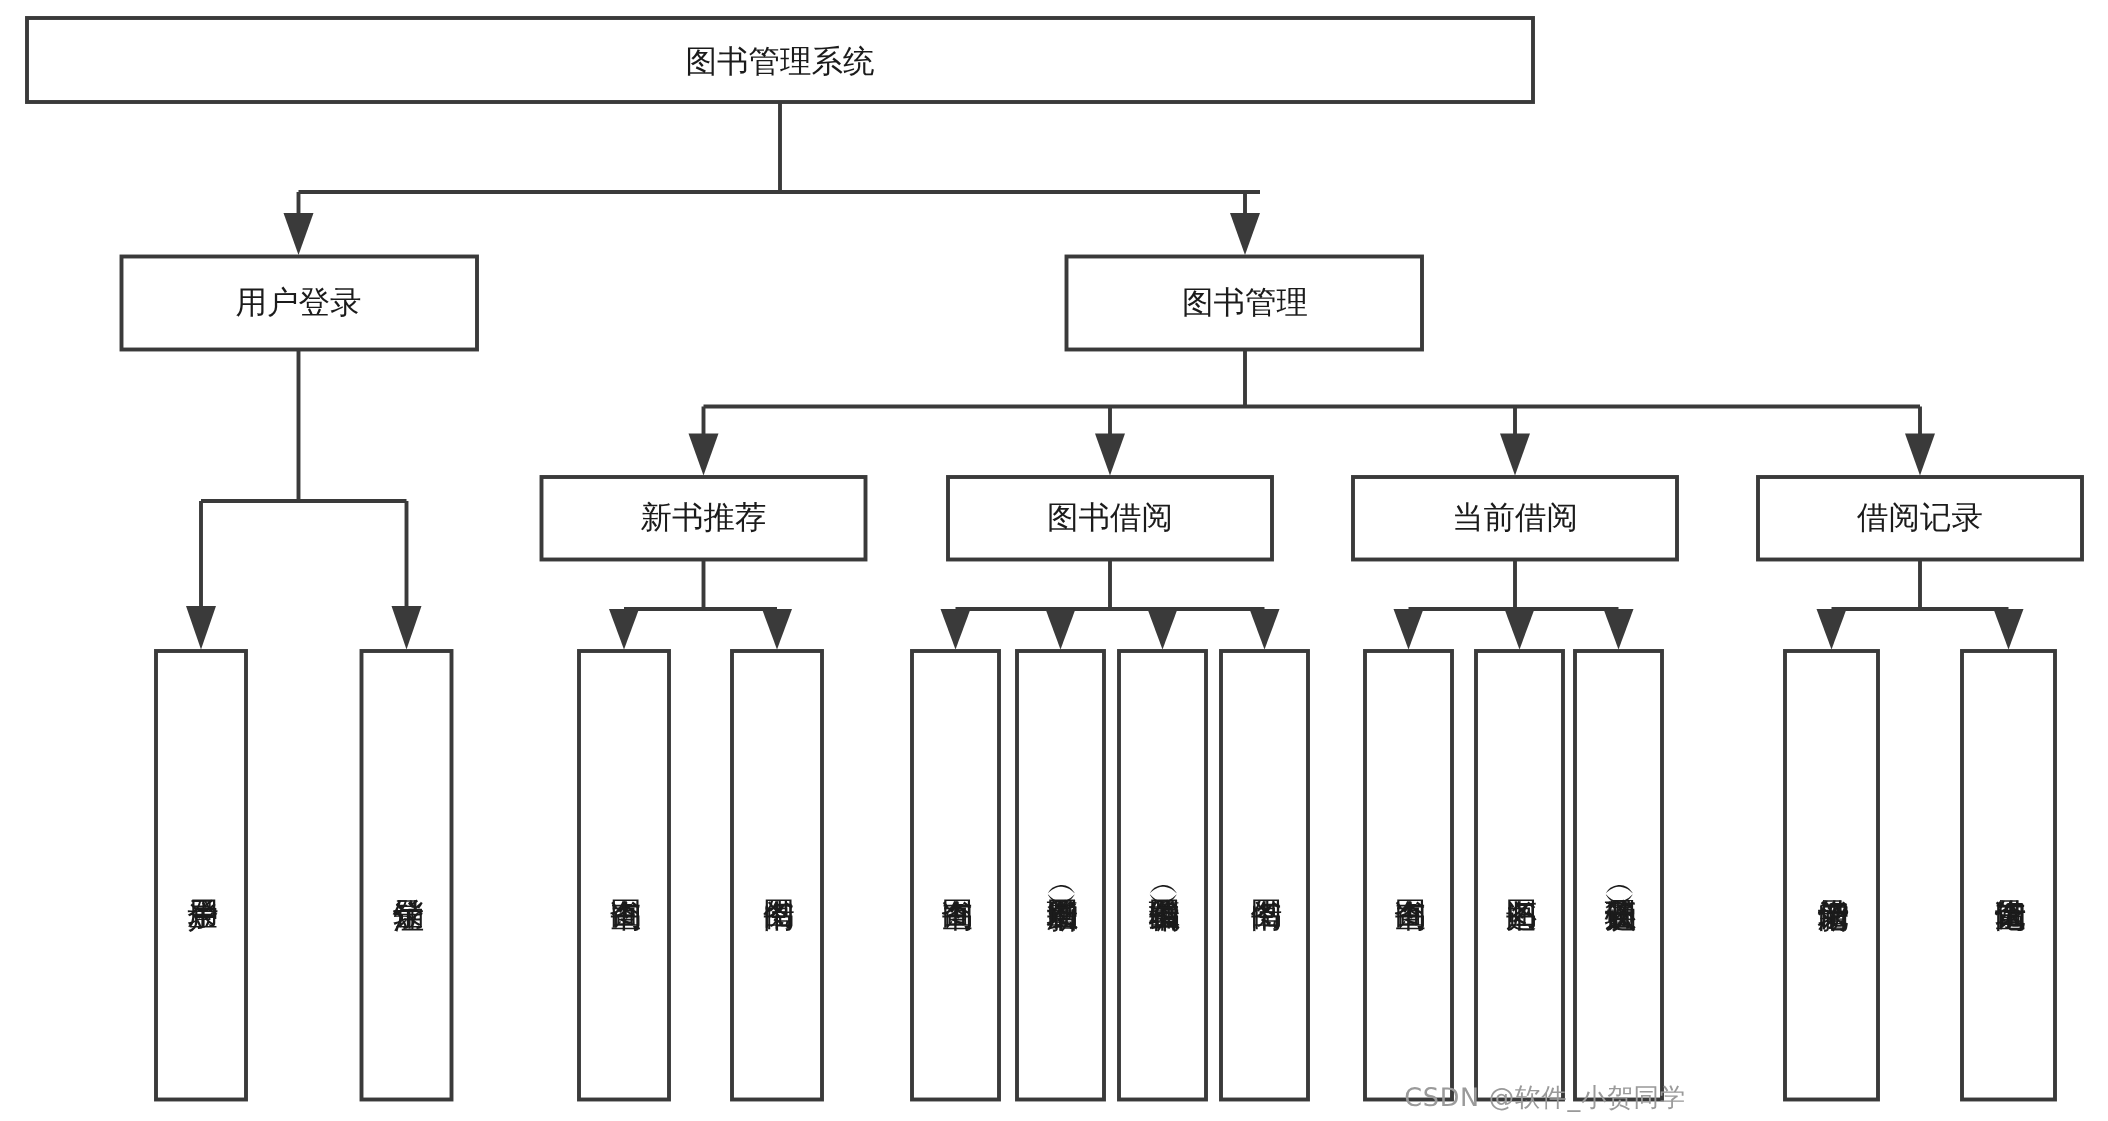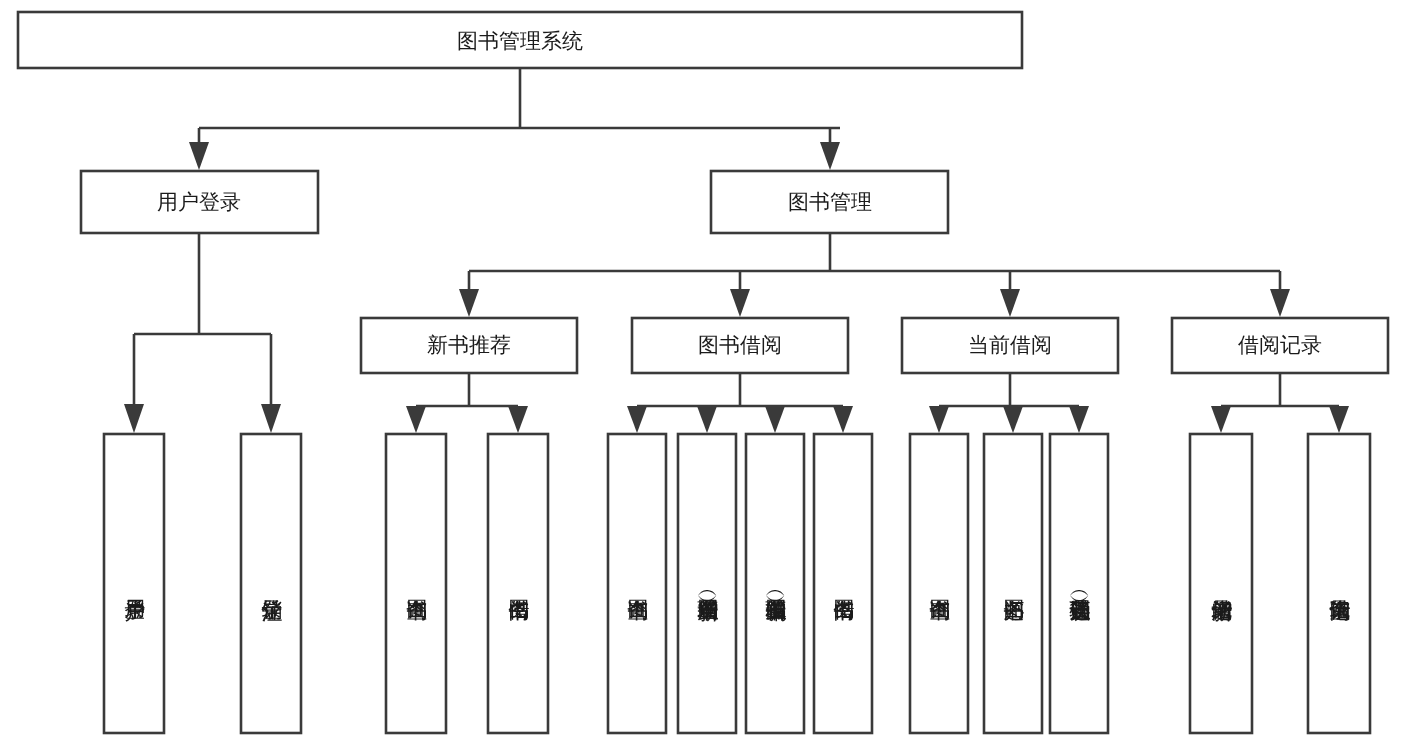--- a/index.html
+++ b/index.html
@@ -210,13 +210,14 @@
     <g>
       <rect class="node-rect" x="1190" y="434" width="62" height="299"></rect>
       <text class="node-label-vertical" x="1221" y="583">新增借阅记录</text>
     </g>
     <g>
       <rect class="node-rect" x="1308" y="434" width="62" height="299"></rect>
       <text class="node-label-vertical" x="1339" y="583">查询借阅记录</text>
     </g>
   </svg>
 
+  <div class="watermark">CSDN @软件_小贺同学</div>
 </div>
 
 </body></html>

